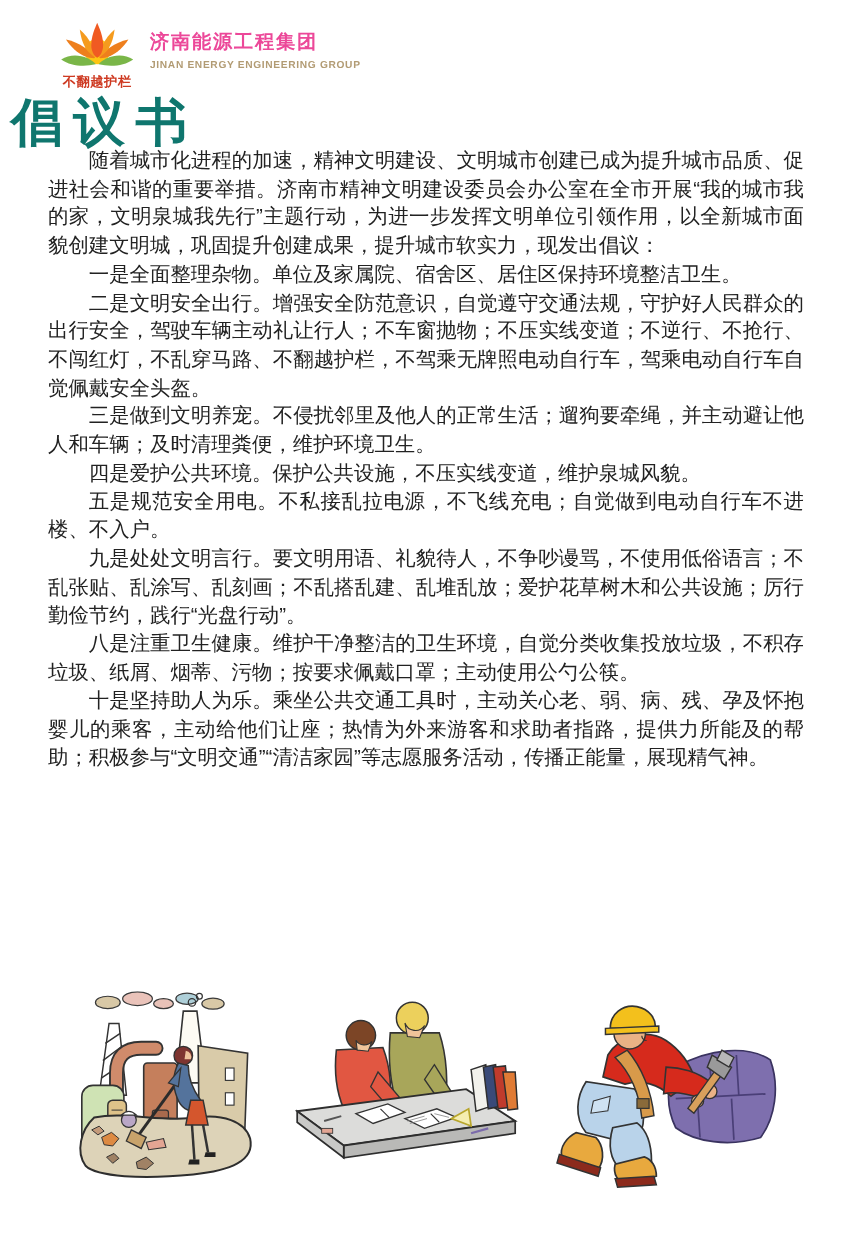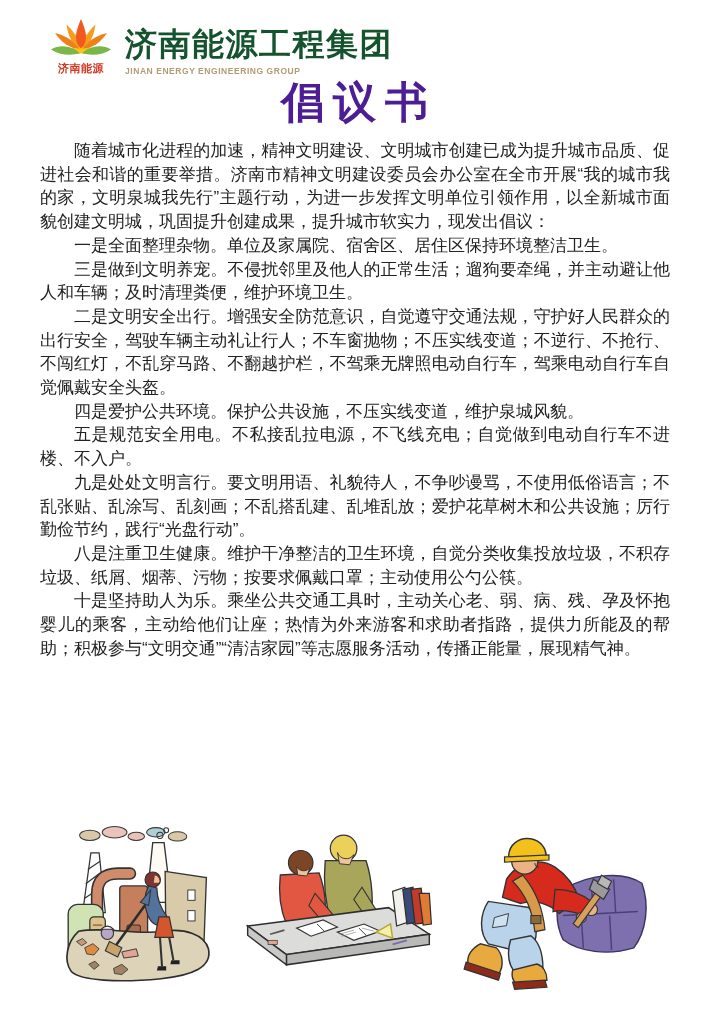--- a/index.html
+++ b/index.html
@@ -14,38 +14,37 @@
   
   .header { position:absolute; top:18px; left:46px; display:flex; align-items:flex-start; }
   .logo-box { width:70px; display:flex; flex-direction:column; align-items:center; }
   .logo-box svg { display:block; }
   .logo-caption {
     margin-top:1px; font-size:11px; font-weight:bold;
     color:#ce3a22; letter-spacing:0.5px; white-space:nowrap;
   }
   .logo-text { margin-left:9px; padding-top:9px; }
   .company-cn {
-    font-size:32px; font-weight:bold; color:#14532d;
+    font-size:16px; font-weight:bold; color:#ec4899;
     letter-spacing:1.5px; line-height:1.1; white-space:nowrap;
   }
   .company-en {
     margin-top:4px; font-size:8.5px; color:#b29b73;
     letter-spacing:0.55px; white-space:nowrap;font-weight:bold;
   }
   
   .doc-title {
     position:absolute; top:74px; left:0; width:100%;
-    text-align:center;
-    font-size:43px; font-weight:bold; color:#4c1d95;
+    font-size:43px; font-weight:bold; color:#0f766e;
     letter-spacing:9px; text-indent:9px;
     font-family:"Liberation Sans","DejaVu Sans",sans-serif;
   }
   
   .content {
-    position:absolute; top:139px; left:40px; width:630px;
+    position:absolute; top:122px; left:40px; width:630px;
     font-size:17px; line-height:23.7px; color:#222222;
     text-align:justify;
   }
   .content p { margin:0; text-indent:2em; }
   
   .illustrations {
     position:absolute; top:826px; left:62px; width:590px;
     display:flex; justify-content:space-between; align-items:flex-start;
   }
   .illus { display:block; }
@@ -60,35 +59,35 @@
       <svg width="66" height="42" viewBox="0 0 64 42" aria-hidden="true">
         <circle cx="32" cy="25" r="10.5" fill="#fdc513"></circle>
         <path d="M6 15 C10 21 15 26 21 28.6 C25 30.3 28.5 30.6 30.4 30.4 C26 24.5 18 17.5 6 15 Z" fill="#ee7f1d"></path>
         <path d="M58 15 C54 21 49 26 43 28.6 C39 30.3 35.5 30.6 33.6 30.4 C38 24.5 46 17.5 58 15 Z" fill="#ee7f1d"></path>
         <path d="M17.5 6.5 C18.5 14.5 20.8 20.8 24.8 25.3 C27.3 28 29.6 29.3 31 29.6 C29.2 22.4 26.4 14.4 17.5 6.5 Z" fill="#f59b1e"></path>
         <path d="M46.5 6.5 C45.5 14.5 43.2 20.8 39.2 25.3 C36.7 28 34.4 29.3 33 29.6 C34.8 22.4 37.6 14.4 46.5 6.5 Z" fill="#f59b1e"></path>
         <path d="M32 1 C28.4 9.3 26.5 15.8 27.2 21.6 C27.8 26.3 30.3 29.4 32 30.2 C33.7 29.4 36.2 26.3 36.8 21.6 C37.5 15.8 35.6 9.3 32 1 Z" fill="#f05a22"></path>
         <path d="M2 31.5 C8.5 27.5 16.5 27.2 24 30.6 C27.8 32.4 30 34.4 30.8 35.6 C20.7 37.8 9.6 37 2 31.5 Z" fill="#7ab648"></path>
         <path d="M62 31.5 C55.5 27.5 47.5 27.2 40 30.6 C36.2 32.4 34 34.4 33.2 35.6 C43.3 37.8 54.4 37 62 31.5 Z" fill="#7ab648"></path>
       </svg>
-      <div class="logo-caption">济南能源</div>
+      <div class="logo-caption">不翻越护栏</div>
     </div>
     <div class="logo-text">
       <div class="company-cn">济南能源工程集团</div>
       <div class="company-en">JINAN ENERGY ENGINEERING GROUP</div>
     </div>
   </div>
 
   <div class="doc-title">倡议书</div>
 
   <div class="content">
     <p>随着城市化进程的加速，精神文明建设、文明城市创建已成为提升城市品质、促进社会和谐的重要举措。济南市精神文明建设委员会办公室在全市开展“我的城市我的家，文明泉城我先行”主题行动，为进一步发挥文明单位引领作用，以全新城市面貌创建文明城，巩固提升创建成果，提升城市软实力，现发出倡议：</p>
     <p>一是全面整理杂物。单位及家属院、宿舍区、居住区保持环境整洁卫生。</p>
+    <p>二是文明安全出行。增强安全防范意识，自觉遵守交通法规，守护好人民群众的出行安全，驾驶车辆主动礼让行人；不车窗抛物；不压实线变道；不逆行、不抢行、不闯红灯，不乱穿马路、不翻越护栏，不驾乘无牌照电动自行车，驾乘电动自行车自觉佩戴安全头盔。</p>
     <p>三是做到文明养宠。不侵扰邻里及他人的正常生活；遛狗要牵绳，并主动避让他人和车辆；及时清理粪便，维护环境卫生。</p>
-    <p>二是文明安全出行。增强安全防范意识，自觉遵守交通法规，守护好人民群众的出行安全，驾驶车辆主动礼让行人；不车窗抛物；不压实线变道；不逆行、不抢行、不闯红灯，不乱穿马路、不翻越护栏，不驾乘无牌照电动自行车，驾乘电动自行车自觉佩戴安全头盔。</p>
     <p>四是爱护公共环境。保护公共设施，不压实线变道，维护泉城风貌。</p>
     <p>五是规范安全用电。不私接乱拉电源，不飞线充电；自觉做到电动自行车不进楼、不入户。</p>
     <p>九是处处文明言行。要文明用语、礼貌待人，不争吵谩骂，不使用低俗语言；不乱张贴、乱涂写、乱刻画；不乱搭乱建、乱堆乱放；爱护花草树木和公共设施；厉行勤俭节约，践行“光盘行动”。</p>
     <p>八是注重卫生健康。维护干净整洁的卫生环境，自觉分类收集投放垃圾，不积存垃圾、纸屑、烟蒂、污物；按要求佩戴口罩；主动使用公勺公筷。</p>
     <p>十是坚持助人为乐。乘坐公共交通工具时，主动关心老、弱、病、残、孕及怀抱婴儿的乘客，主动给他们让座；热情为外来游客和求助者指路，提供力所能及的帮助；积极参与“文明交通”“清洁家园”等志愿服务活动，传播正能量，展现精气神。</p>
   </div>
 
   <div class="illustrations">
 
     <svg class="illus" width="165" height="160" viewBox="0 0 160 155" aria-hidden="true">

